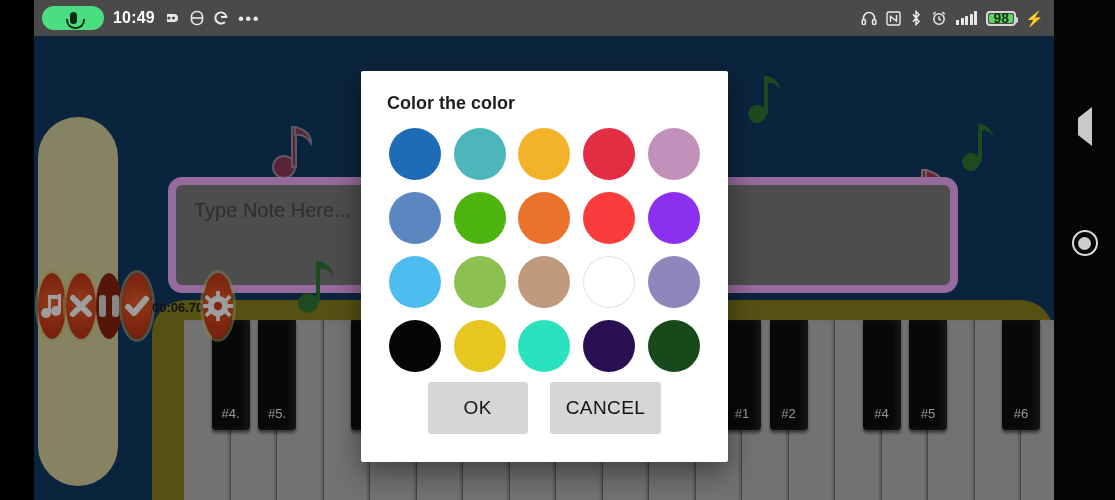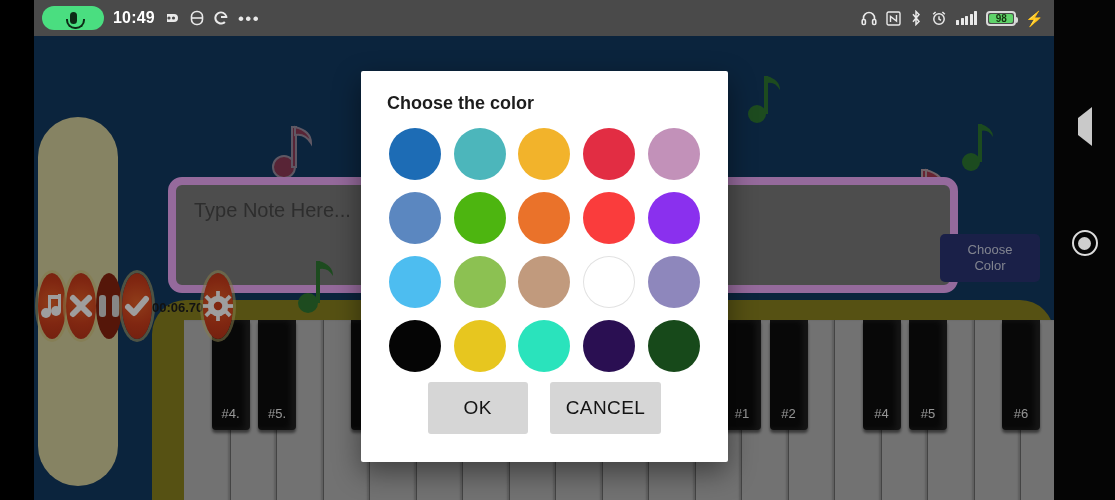--- a/index.html
+++ b/index.html
@@ -30,21 +30,21 @@
   .sb-clock { color:#fff; font-size:16px; font-weight:700; letter-spacing:.2px; }
   .sb-ico { color:#e9e9e9; font-size:14px; line-height:1; display:flex; align-items:center; }
   .sb-ico svg { display:block; }
   .dots { color:#e9e9e9; font-size:17px; letter-spacing:1.5px; line-height:1; }
   .batt {
     position:relative; width:30px; height:15px; border:2px solid #d9d9d9;
     border-radius:4px; display:flex; align-items:center; justify-content:center;
   }
   .batt::after { content:""; position:absolute; right:-4px; top:4px; width:2px; height:6px; background:#d9d9d9; border-radius:0 2px 2px 0; }
   .batt-fill { position:absolute; left:1px; top:1px; bottom:1px; width:24px; background:#5fd36a; border-radius:2px; }
-  .batt-txt { position:relative; font-size:10px; font-weight:700; color:#15340f; z-index:2; }
+  .batt-txt { position:relative; font-size:14px; font-weight:700; color:#15340f; z-index:2; }
   .bolt { color:#e9e9e9; font-size:15px; line-height:1; }
   .bars { display:flex; align-items:flex-end; gap:1.5px; height:14px; }
   .bars i { width:3px; background:#e9e9e9; display:block; border-radius:.5px; }
 
   
   #app {
     position:absolute; left:34px; top:36px; width:1020px; height:464px;
     background:#12365c; overflow:hidden;
   }
   #appbg { position:absolute; inset:0; background:#123a63; }
@@ -241,23 +241,20 @@
             </g>
           </svg>
         </span>
       </div>
     </div>
 
     <div id="noteinput">
       <span>Type Note Here...</span>
     </div>
 
-    <div class="rbtn" id="btn-color">
-      <span>Choose<br>Color</span>
-    </div>
 
     <div id="piano">
       <div id="keys">
           <div class="wkey" style="left: 0px; width: 46.5px;"></div>
           <div class="wkey" style="left: 46.5px; width: 46.5px;"></div>
           <div class="wkey" style="left: 93px; width: 46.5px;"></div>
           <div class="wkey" style="left: 139.5px; width: 46.5px;"></div>
           <div class="wkey" style="left: 186px; width: 46.5px;"></div>
           <div class="wkey" style="left: 232.5px; width: 46.5px;"></div>
           <div class="wkey" style="left: 279px; width: 46.5px;"></div>
@@ -313,21 +310,21 @@
             <span class="blab">#6</span>
           </div>
         </div>
 
     </div>
 
     <div id="scrim"></div>
   </div>
 
   <div id="dialog">
-    <div id="dlg-title">Choose the color</div>
+    <div id="dlg-title">Color the color</div>
     <div id="swatches">
         <div class="sw" style="background: rgb(29, 108, 181);"></div>
         <div class="sw" style="background: rgb(76, 182, 187);"></div>
         <div class="sw" style="background: rgb(242, 179, 43);"></div>
         <div class="sw" style="background: rgb(226, 45, 67);"></div>
         <div class="sw" style="background: rgb(194, 145, 185);"></div>
         <div class="sw" style="background: rgb(91, 135, 192);"></div>
         <div class="sw" style="background: rgb(77, 181, 16);"></div>
         <div class="sw" style="background: rgb(234, 114, 42);"></div>
         <div class="sw" style="background: rgb(250, 60, 60);"></div>

